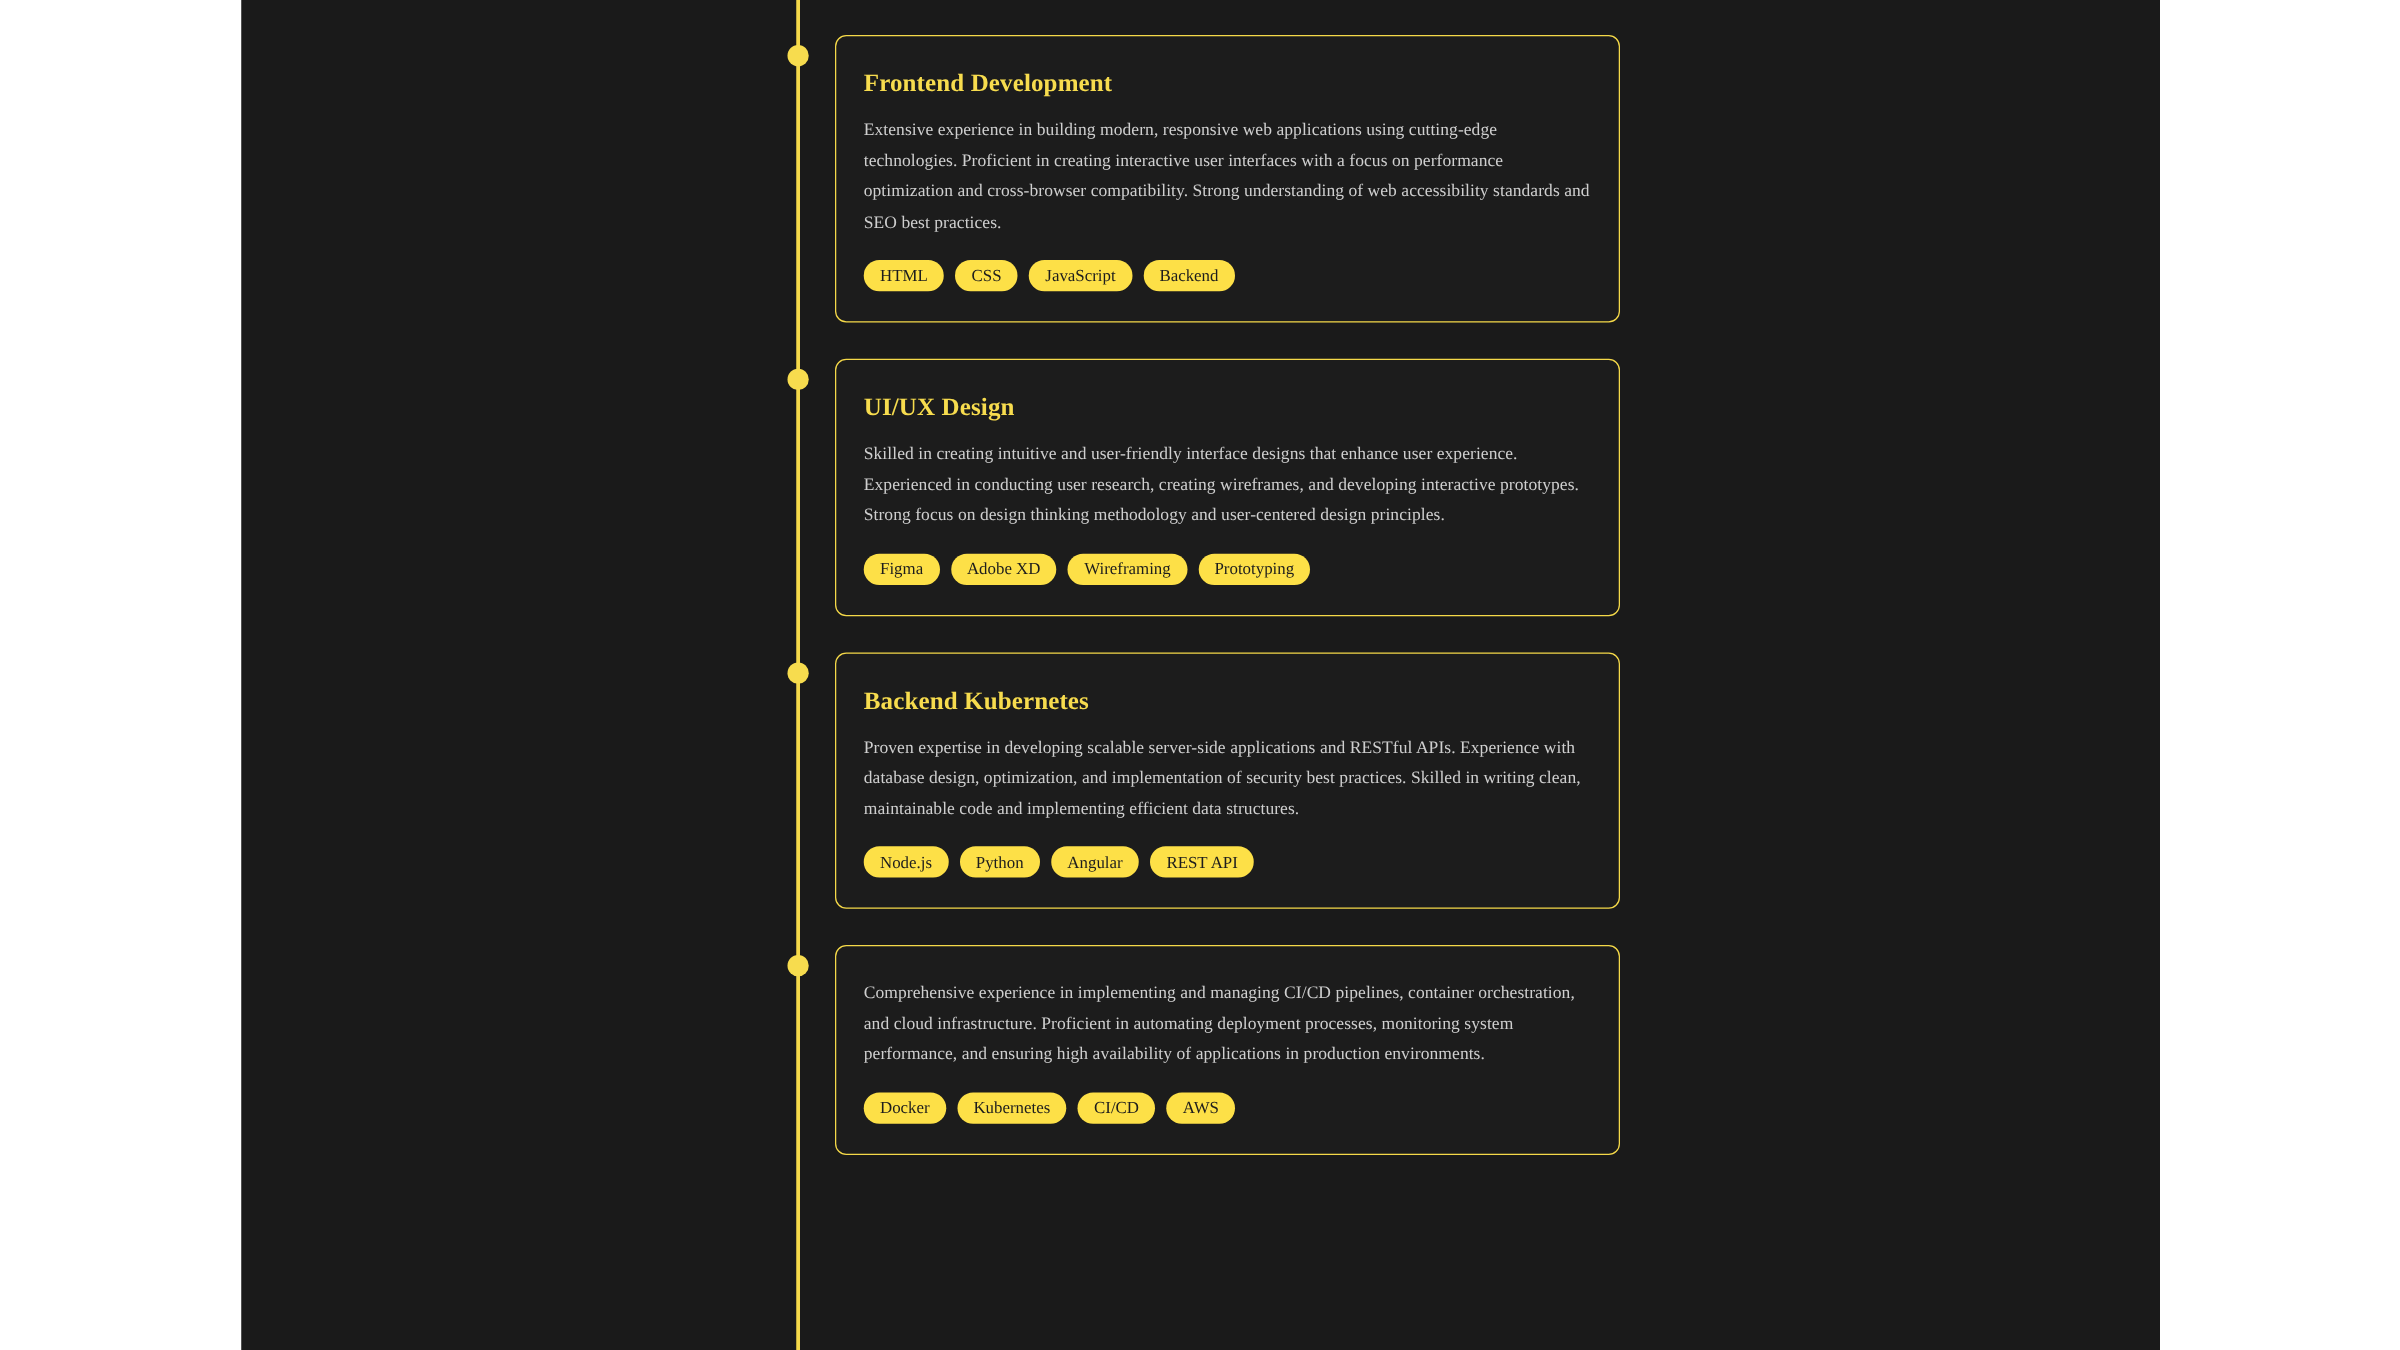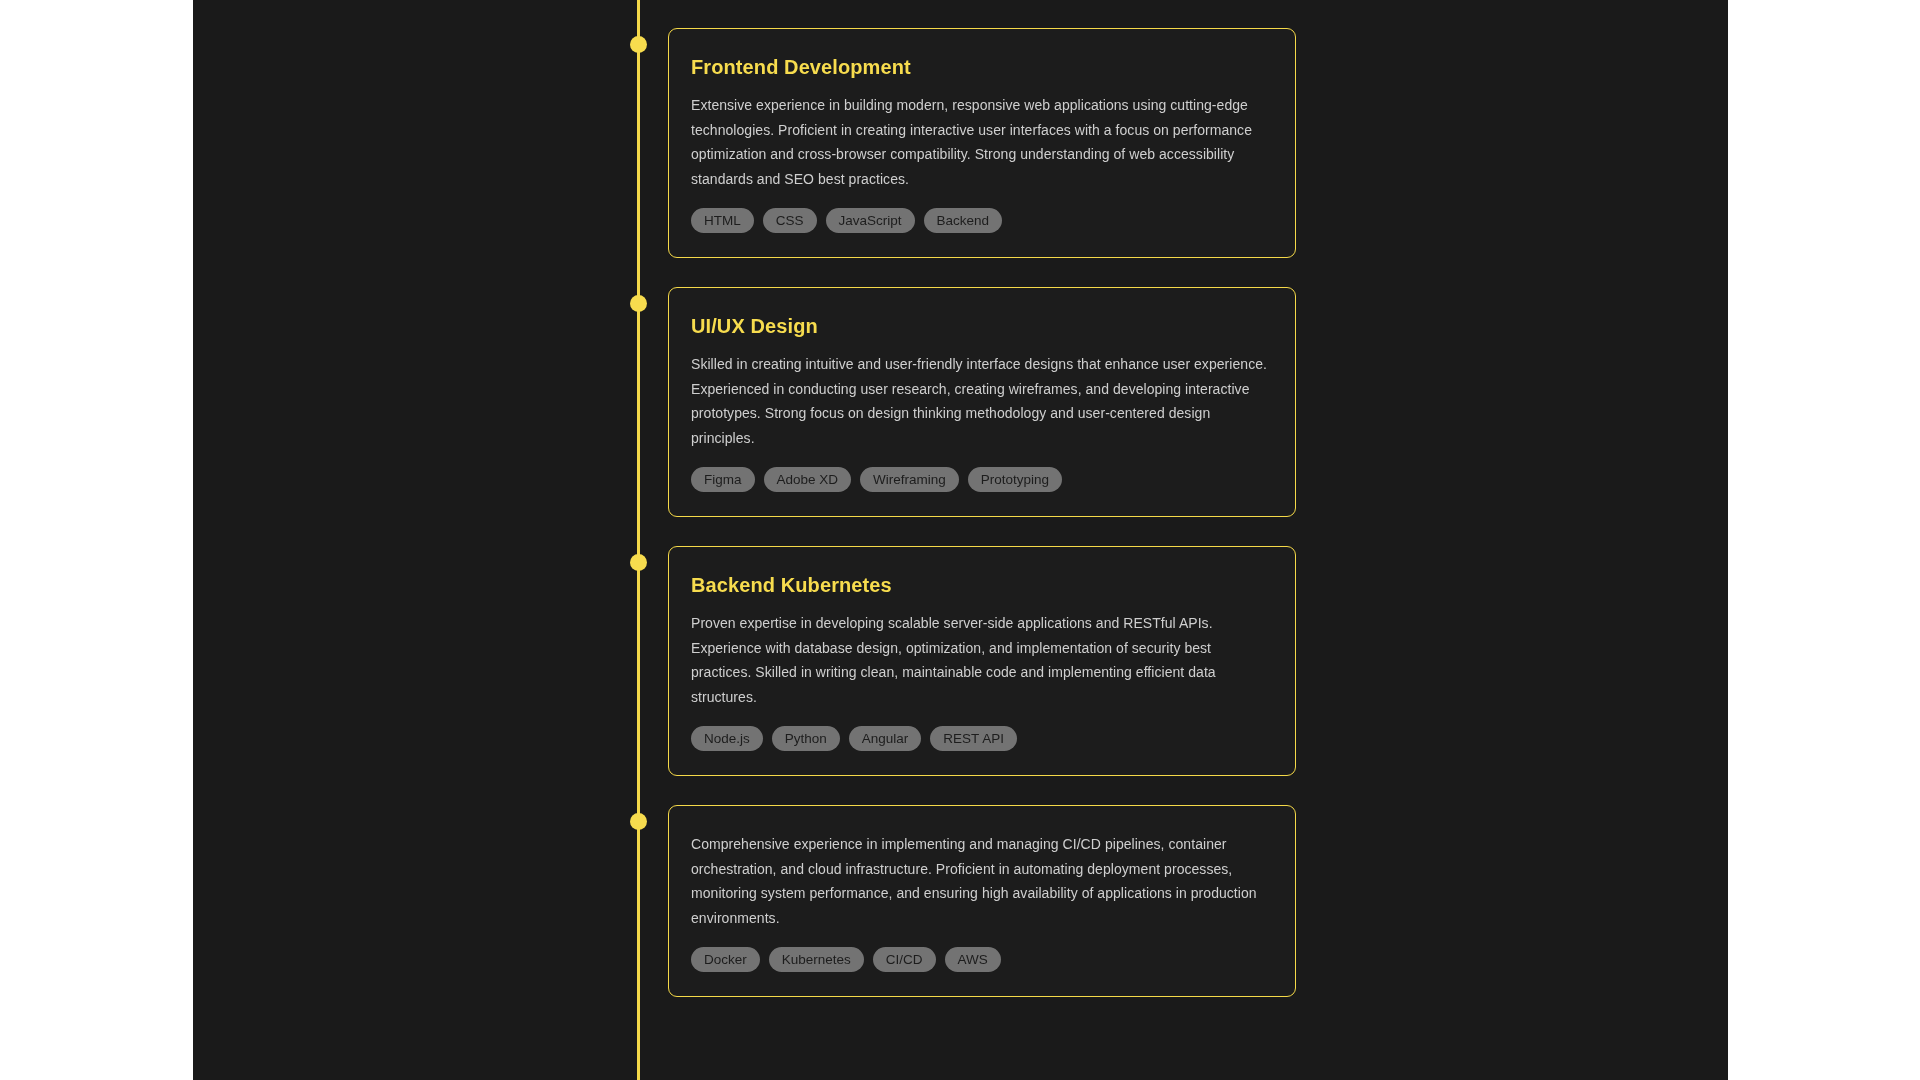--- a/index.html
+++ b/index.html
@@ -61,20 +61,21 @@
   }
 
   .card {
     position: relative;
     margin-left: 475px;   
     width: 628px;
     border: 1px solid #f5d949;
     border-radius: 9px;
     background: #1c1c1c;
     padding: 26px 22px 24px 22px;
+    font-family: Liberation Serif, serif;
   }
 
   .card-title {
     margin: 0 0 14px 0;
     font-size: 20px;
     font-weight: bold;
     color: #f7dc4e;
     letter-spacing: 0.1px;
     line-height: 1.2;
   }
@@ -94,21 +95,21 @@
     gap: 9px;
   }
 
   .tag {
     display: inline-flex;
     align-items: center;
     justify-content: center;
     height: 25px;
     padding: 0 13px;
     border-radius: 13px;
-    background: #737373;
+    background: #fde047;
     color: #1d1d1d;
     font-size: 13.5px;
     line-height: 1;
     white-space: nowrap;
   }
 </style>
 </head>
 <body>
 
 <div class="viewport">

